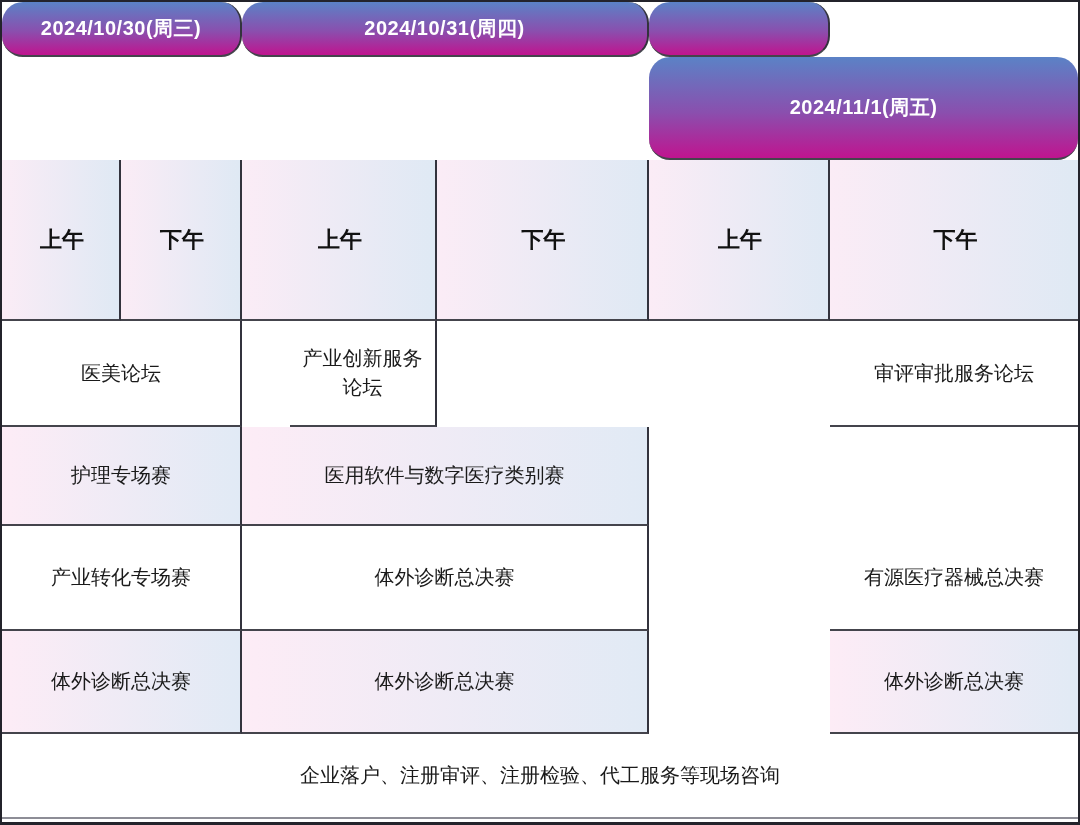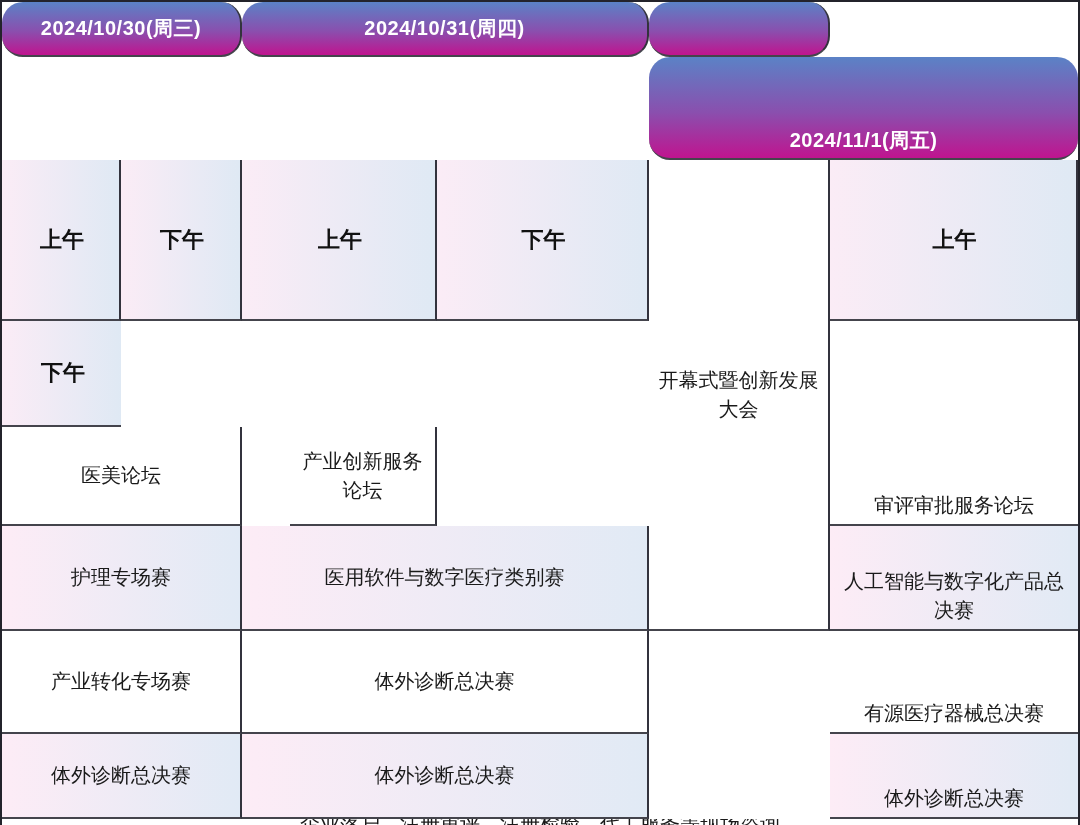--- a/index.html
+++ b/index.html
@@ -56,21 +56,21 @@
   .white { background: #ffffff; }
   .tint  { background: linear-gradient(90deg, #fdecf6 0%, #e1eaf5 100%); }
   .gray-divider { border-bottom-color: #8d8d96; }
 
   
   .c12 { grid-column: 1 / span 2; }
   .c34 { grid-column: 3 / span 2; }
   .c3  { grid-column: 3; margin-left: 48px; }
   .c4  { grid-column: 4; }
   .c5  { grid-column: 5; }
-  .c6  { grid-column: 6; align-items: flex-end; }
+  .c6  { grid-column: 6; }
   .c16 { grid-column: 1 / span 6; }
   .opening { grid-column: 5; grid-row: 3 / span 4; }
 </style>
 </head>
 <body>
 
 <div class="schedule">
 
   <div class="cell day-hdr c12">
     <span>2024/10/30(周三)</span>
@@ -101,35 +101,29 @@
   <div class="cell session-hdr last-col">
     <span>下午</span>
   </div>
 
   <div class="cell evt white c12">
     <span>医美论坛</span>
   </div>
   <div class="cell evt white c3">
     <span>产业创新服务论坛</span>
   </div>
-  <div class="cell evt white opening">
-    <span>开幕式暨创新发展大会</span>
-  </div>
   <div class="cell evt white c6 last-col">
     <span>审评审批服务论坛</span>
   </div>
 
   <div class="cell evt tint c12">
     <span>护理专场赛</span>
   </div>
   <div class="cell evt tint c34">
     <span>医用软件与数字医疗类别赛</span>
-  </div>
-  <div class="cell evt tint c6 last-col">
-    <span>人工智能与数字化产品总决赛</span>
   </div>
 
   <div class="cell evt white c12">
     <span>产业转化专场赛</span>
   </div>
   <div class="cell evt white c34">
     <span>体外诊断总决赛</span>
   </div>
   <div class="cell evt white c6 last-col">
     <span>有源医疗器械总决赛</span>

